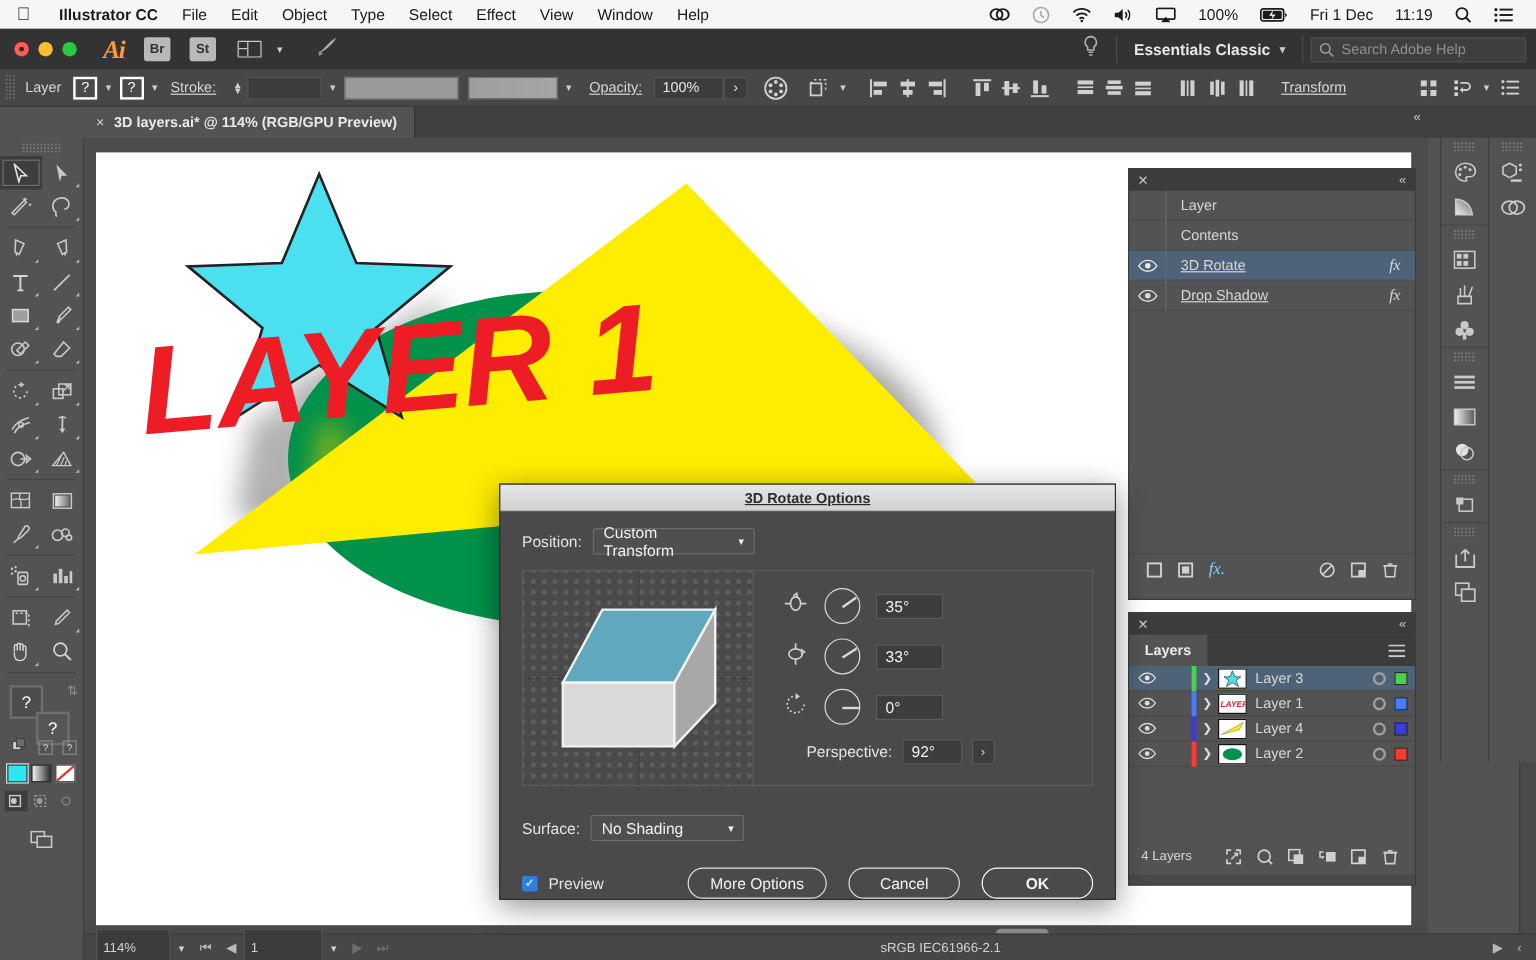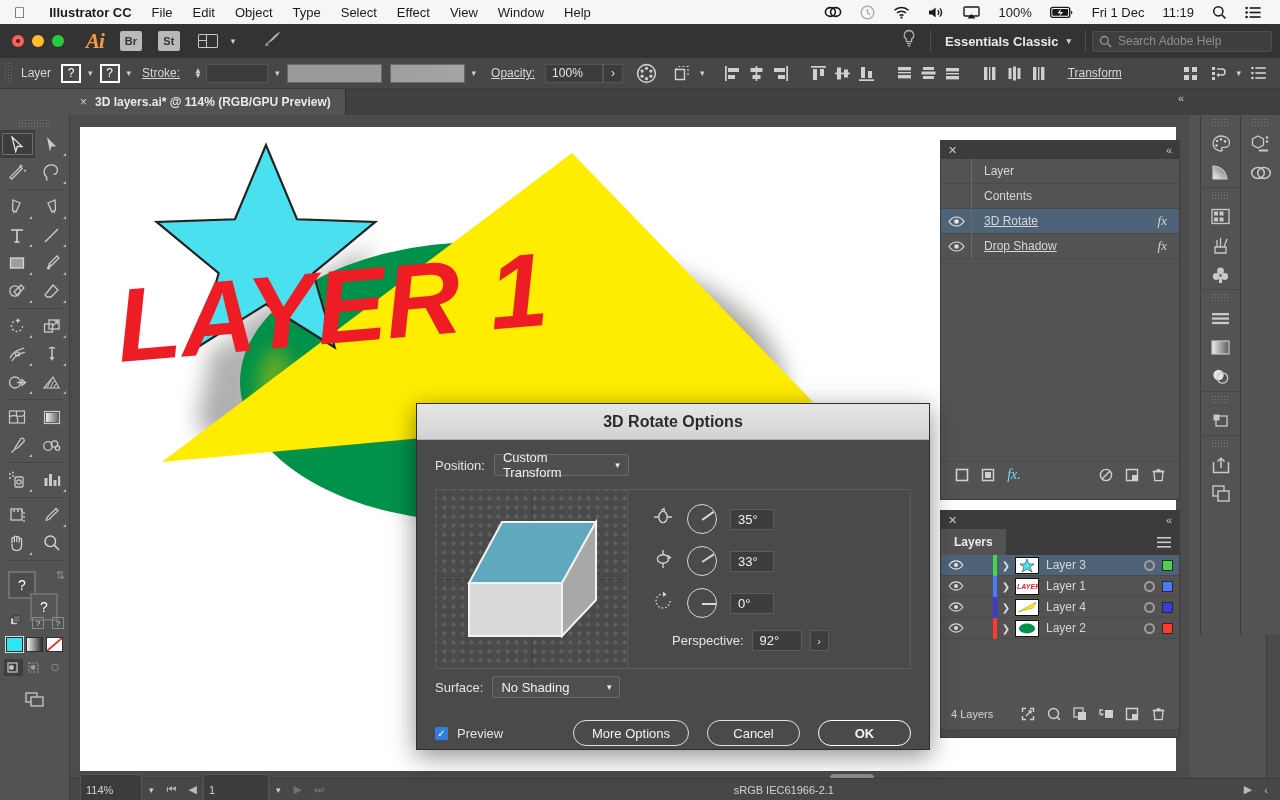--- a/index.html
+++ b/index.html
@@ -179,43 +179,43 @@
                color: #d2d2d2; border-top: 1px solid #3a3a3a; }
   .sb-field { height: 32px; background: #3c3c3c; border: 1px solid #555; display:flex;
               align-items:center; padding: 0 5px; }
   .sb-ic { padding: 0 6px; color: #b9b9b9; }
   .sb-ic.dim { opacity: .35; }
 
   
   .dialog { position: absolute; left: 416px; top: 403px; width: 514px; height: 347px;
             background: #4a4a4a; box-shadow: 0 6px 24px rgba(0,0,0,.45);
             border: 1px solid #2e2e2e; }
-  .dlg-title { height: 36px; background: linear-gradient(#e6e6e6,#d2d2d2); color: #2b2b2b;
-               font-size: 16px; font-weight: bold; display: flex; align-items: center;
-               justify-content: center; border-bottom: 1px solid #b0b0b0; }
+  .dlg-title { height: 22px; background: linear-gradient(#e6e6e6,#d2d2d2); color: #2b2b2b;
+               font-size: 12px; font-weight: bold; display: flex; align-items: center;
+               justify-content: center; border-bottom: 1px solid #b0b0b0; text-decoration: underline; }
   .dlg-body { padding: 14px 18px; }
   .row { display: flex; align-items: center; gap: 9px; }
   .lbl { font-size: 13px; color: #e4e4e4; }
   .select { height: 22px; background: #4f4f4f; border: 1px solid #6a6a6a; border-radius: 2px;
             display: flex; align-items: center; padding: 0 8px; gap: 16px;
             font-size: 13px; color: #f0f0f0; }
   .rotbox { margin-top: 13px; border: 1px solid #5c5c5c; height: 180px; display: flex; }
   .cubepane { width: 192px; position: relative;
               background-image: radial-gradient(#5e5e5e 33%, transparent 35%);
               background-size: 9px 9px; background-position: 4px 4px;
               border-right: 1px solid #5c5c5c; }
   .axis-v { position: absolute; left: 50%; top: 0; bottom: 0; width: 1px; background: #3f3f3f; }
   .axis-h { position: absolute; top: 50%; left: 0; right: 0; height: 1px; background: #3f3f3f; }
   .anglepane { flex: 1; padding: 14px 0 0 24px; }
   .angrow { display: flex; align-items: center; gap: 13px; margin-bottom: 12px; }
   .dial { width: 30px; height: 30px; border-radius: 50%; border: 1.6px solid #d8d8d8;
           position: relative; }
   .dial i { position: absolute; left: 50%; top: 50%; width: 14px; height: 1.6px;
             background: #d8d8d8; transform-origin: 0 50%; }
-  .numfield { width: 44px; height: 21px; background: #3d3d3d; border: 1px solid #5c5c5c;
+  .numfield { width: 56px; height: 21px; background: #3d3d3d; border: 1px solid #5c5c5c;
               display: flex; align-items: center; padding: 0 7px; font-size: 13px;
               color: #f0f0f0; }
   .persp { display: flex; align-items: center; gap: 8px; margin-top: 4px; margin-left: 20px; }
   .chev { width: 19px; height: 21px; background: #3d3d3d; border: 1px solid #5c5c5c;
           display:flex;align-items:center;justify-content:center;font-size:11px;color:#ddd;}
   .btn { height: 26px; border-radius: 13px; border: 1.5px solid #e0e0e0; color: #f2f2f2;
          font-size: 13px; display: flex; align-items: center; justify-content: center;
          padding: 0 18px; background: transparent; }
   .btn.primary { border-color: #ffffff; font-weight: bold; }
   .chk { width: 13px; height: 13px; background: #2f7fe0; border-radius: 2px;
@@ -1292,21 +1292,21 @@
             <span class="numfield">0°</span>
           </div>
           <div class="persp">
             <span class="lbl">Perspective:</span>
             <span class="numfield" style="width:50px">92°</span>
             <span class="chev">›</span>
           </div>
         </div>
       </div>
 
-      <div class="row" style="margin-top:7px">
+      <div class="row" style="margin-top:24px">
         <span class="lbl">Surface:</span>
         <span class="select" style="width:128px;justify-content:space-between">
           <span>No Shading</span>
           <span style="font-size:9px">▾</span>
         </span>
       </div>
 
       <div class="row" style="margin-top:22px">
         <span class="chk">✓</span>
         <span class="lbl">Preview</span>

